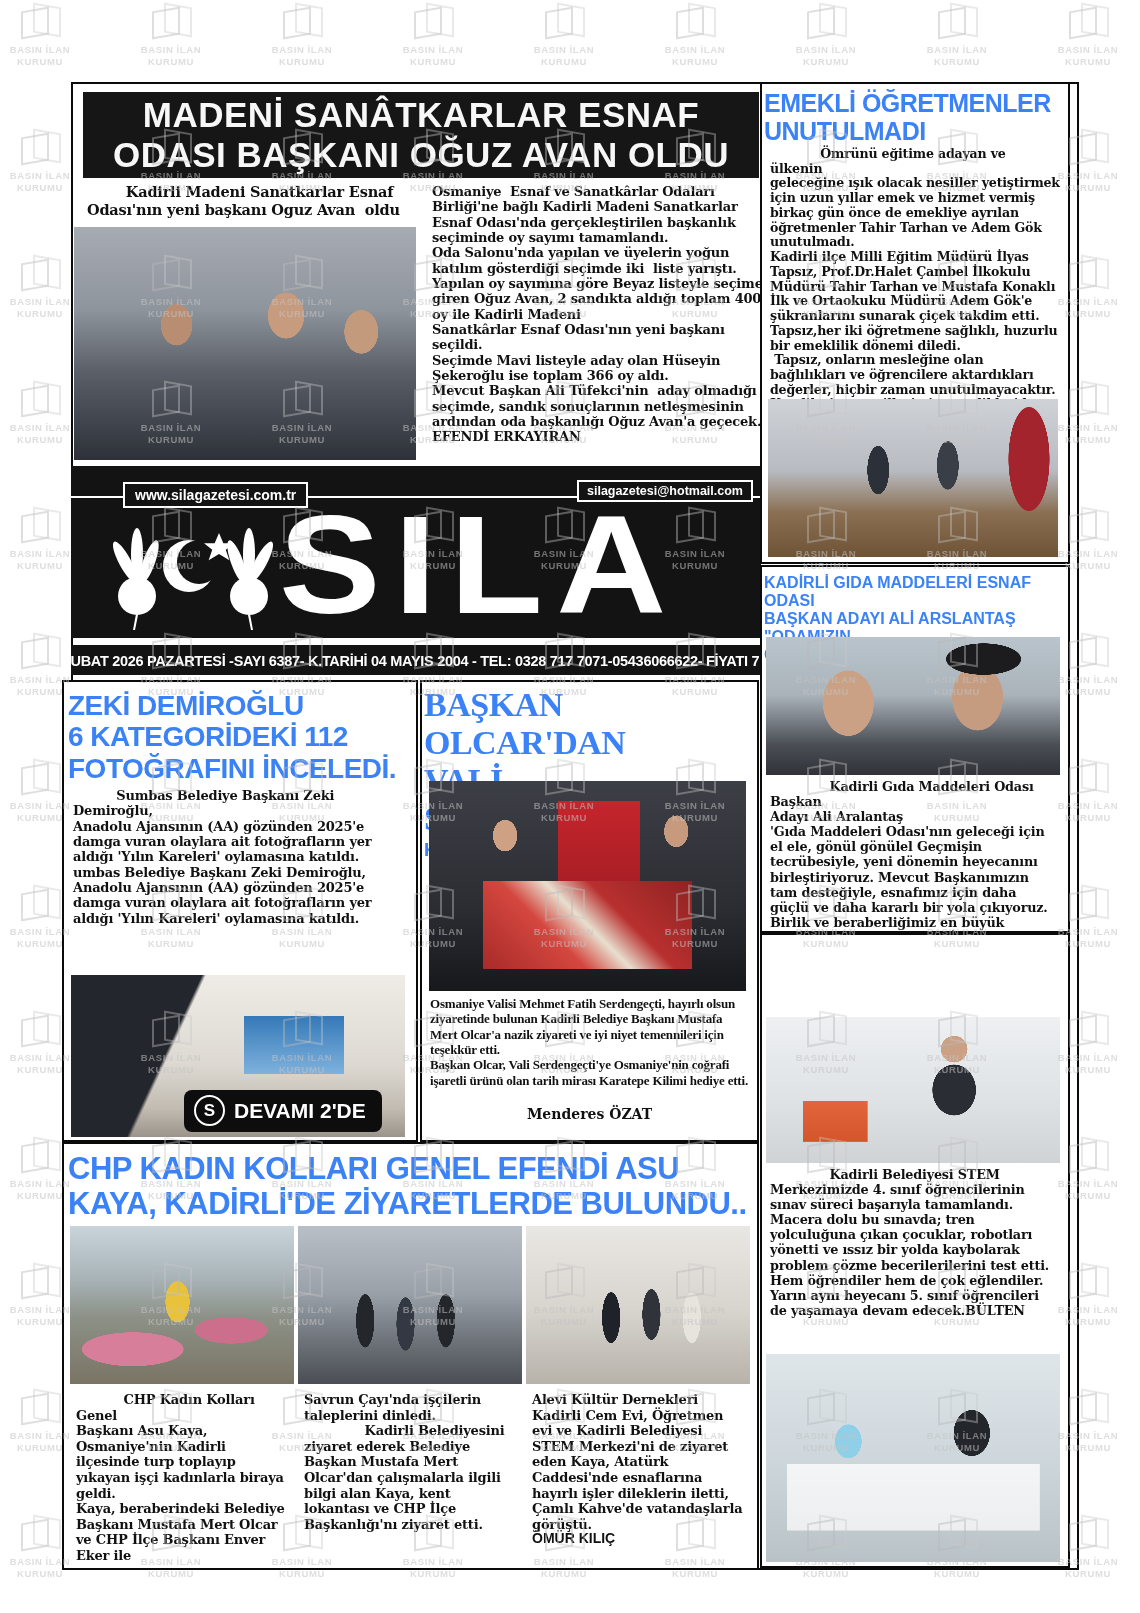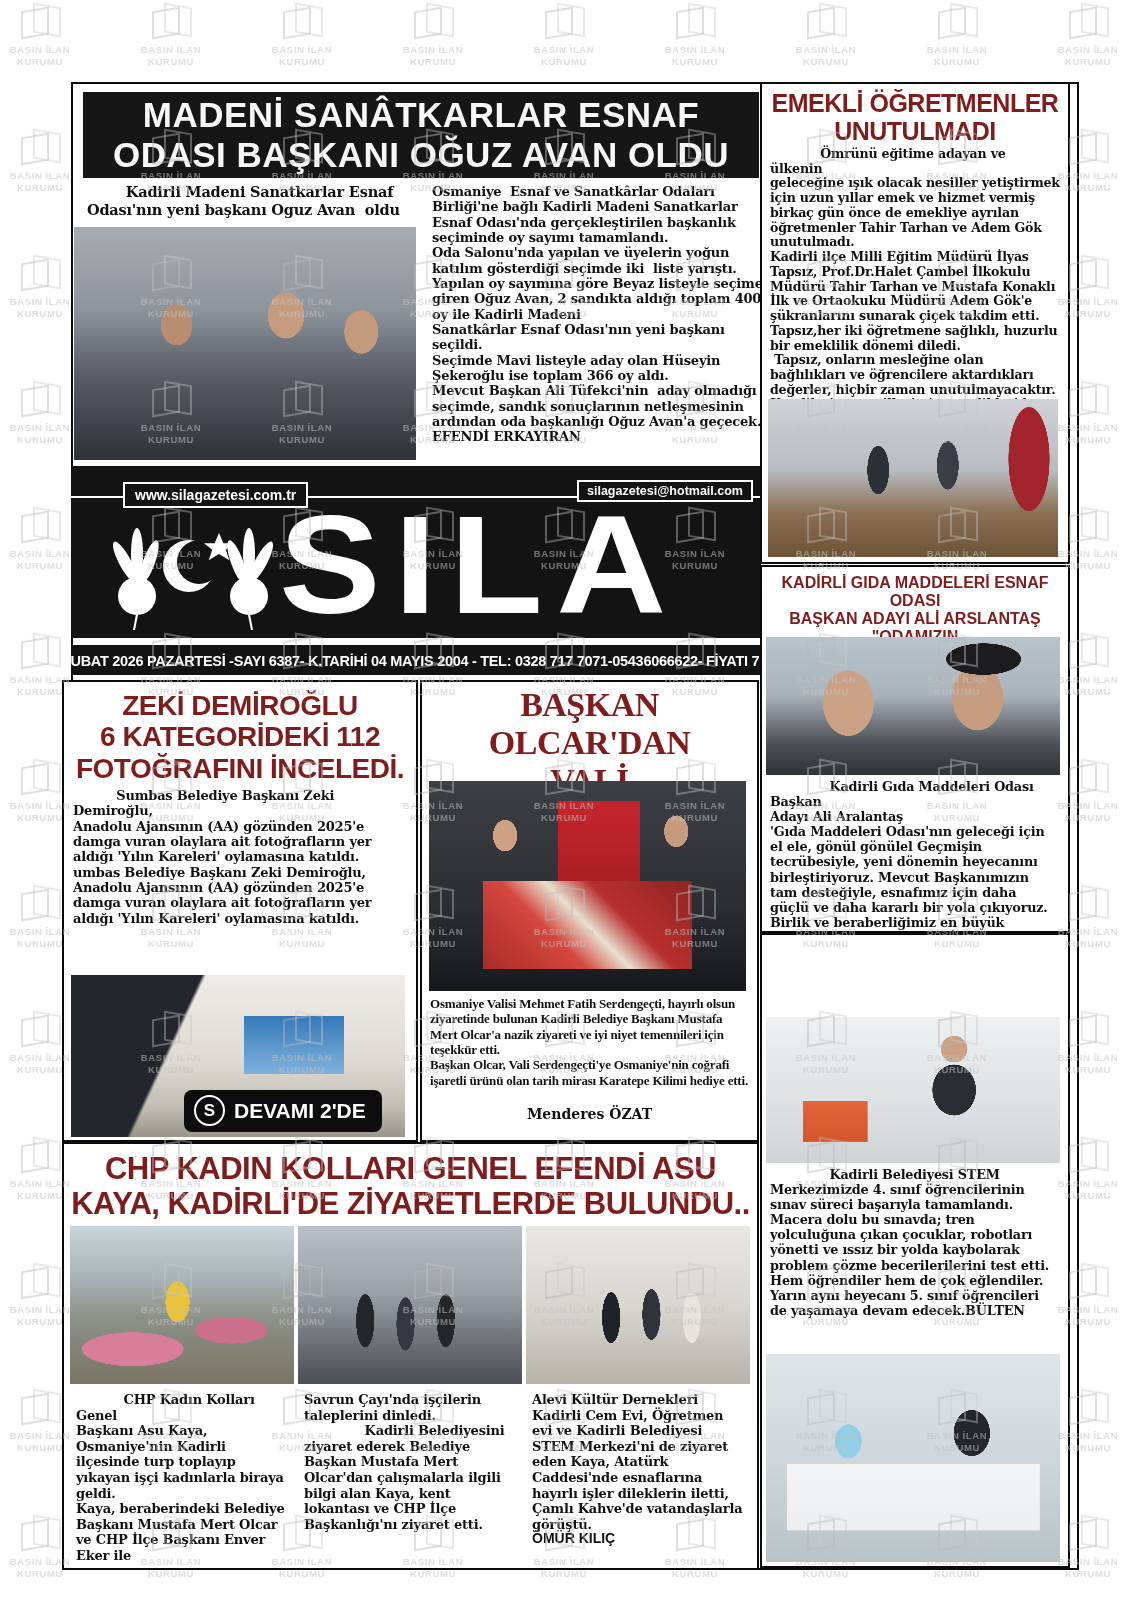--- a/index.html
+++ b/index.html
@@ -7,21 +7,21 @@
         font-family:"Liberation Sans",sans-serif;color:#111;}
   .abs{position:absolute;margin-left:9px;}
   .box{position:absolute;border:2px solid #0a0a0a;background:#fff;overflow:hidden;}
   .pre{white-space:pre-wrap;}
   .preline{white-space:pre-line;}
 
   
   .banner{background:#161616;color:#f7f7f7;display:flex;align-items:center;justify-content:center;
           text-align:center;font-weight:bold;letter-spacing:.5px;}
   .serifbody{font-family:"DejaVu Serif",serif;font-weight:700;letter-spacing:-.2px;}
-  .title-black{font-weight:bold;color:#7f1d1d;text-align:center;line-height:1.12;letter-spacing:-.5px;}
+  .title-black{font-weight:bold;color:#3b82f6;line-height:1.12;letter-spacing:-.5px;}
   .byline{font-family:"DejaVu Serif",serif;font-weight:700;text-align:center;}
 
   
   #masthead{background:#131313;}
   #masthead .rule{position:absolute;left:0;right:0;top:30px;height:2px;background:#fff;}
   .mh-box{position:absolute;border:2px solid #fff;color:#fff;background:#131313;font-weight:bold;}
   #sila-title{position:absolute;left:208px;top:30px;color:#fff;font-weight:bold;
               font-size:136px;line-height:1;letter-spacing:12px;
               transform:scaleX(1.12) scaleY(1.02);transform-origin:left top;}
   #datebar{background:#131313;color:#fff;display:flex;align-items:center;justify-content:center;

